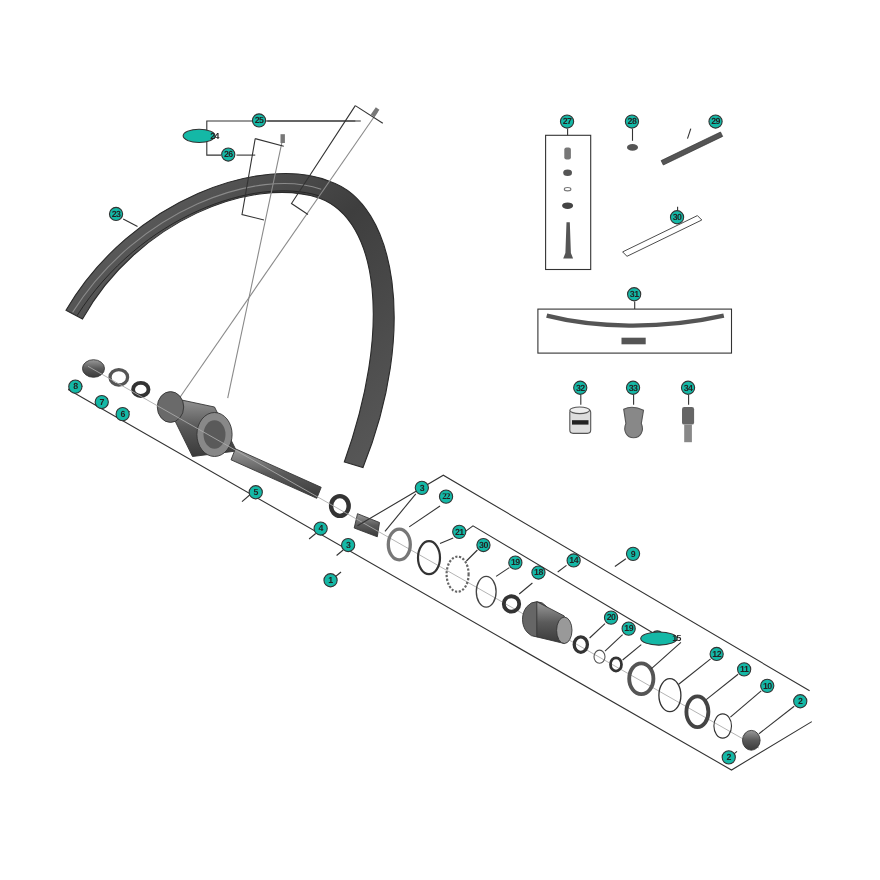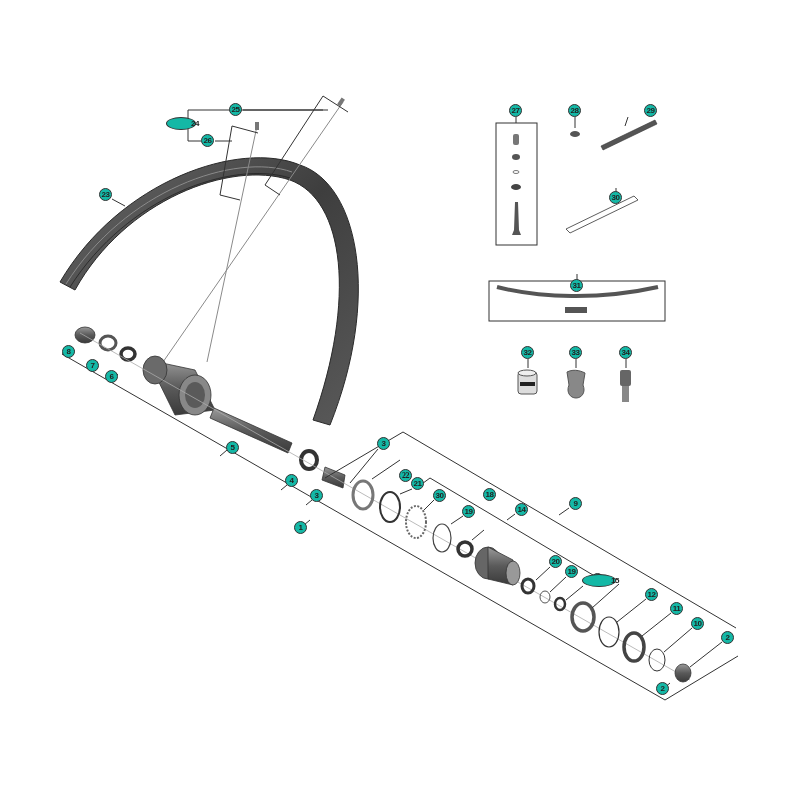--- a/index.html
+++ b/index.html
@@ -193,32 +193,32 @@
       <div class="callout" style="left: 69px; top: 352px;">8</div>
       <div class="callout" style="left: 576px; top: 504px;">9</div>
       <div class="callout" style="left: 698px; top: 624px;">10</div>
       <div class="callout" style="left: 677px; top: 609px;">11</div>
       <div class="callout" style="left: 652px; top: 595px;">12</div>
       <div class="callout" style="left: 598px; top: 580px;">13</div>
       <div class="callout" style="left: 522px; top: 510px;">14</div>
       <div class="callout" style="left: 589px; top: 581px; padding-left: 32px;">15</div>
       <div class="callout" style="left: 572px; top: 572px;">19</div>
       <div class="callout" style="left: 556px; top: 562px;">20</div>
-      <div class="callout" style="left: 490px; top: 495px;">18</div>
+      <div class="callout" style="left: 490px; top: 521px;">18</div>
       <div class="callout" style="left: 469px; top: 512px;">19</div>
       <div class="callout" style="left: 440px; top: 496px;">30</div>
       <div class="callout" style="left: 418px; top: 484px;">21</div>
-      <div class="callout" style="left: 406px; top: 476px; font-family: Liberation Serif, serif;">22</div>
+      <div class="callout" style="left: 406px; top: 452px; font-family: Liberation Serif, serif;">22</div>
       <div class="callout" style="left: 106px; top: 195px;">23</div>
       <div class="callout" style="left: 173px; top: 124px; padding-left: 28px;">24</div>
       <div class="callout" style="left: 236px; top: 110px;">25</div>
       <div class="callout" style="left: 208px; top: 141px;">26</div>
       <div class="callout" style="left: 516px; top: 111px;">27</div>
       <div class="callout" style="left: 575px; top: 111px;">28</div>
       <div class="callout" style="left: 651px; top: 111px;">29</div>
       <div class="callout" style="left: 616px; top: 198px;">30</div>
-      <div class="callout" style="left: 577px; top: 286px;">31</div>
+      <div class="callout" style="left: 577px; top: 268px;">31</div>
       <div class="callout" style="left: 528px; top: 353px;">32</div>
       <div class="callout" style="left: 576px; top: 353px;">33</div>
       <div class="callout" style="left: 626px; top: 353px;">34</div>
     </div>
 
 </div>
 
 </body></html>

